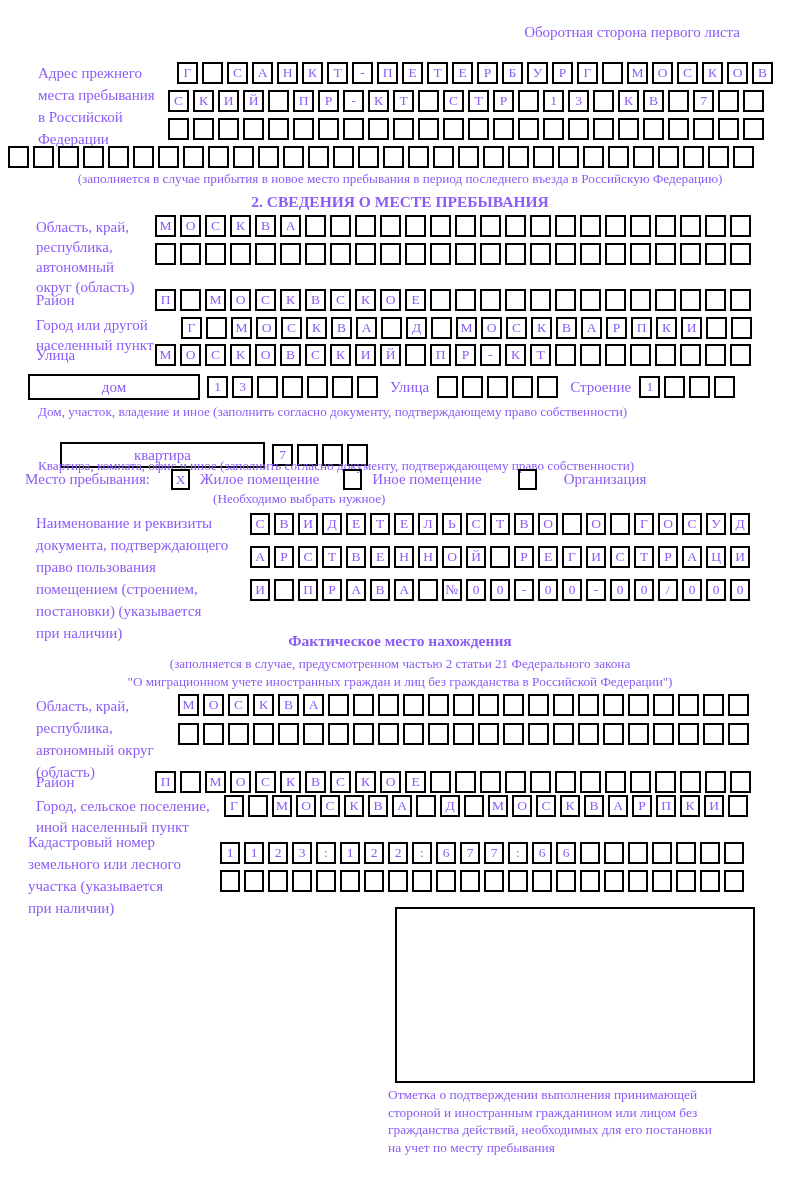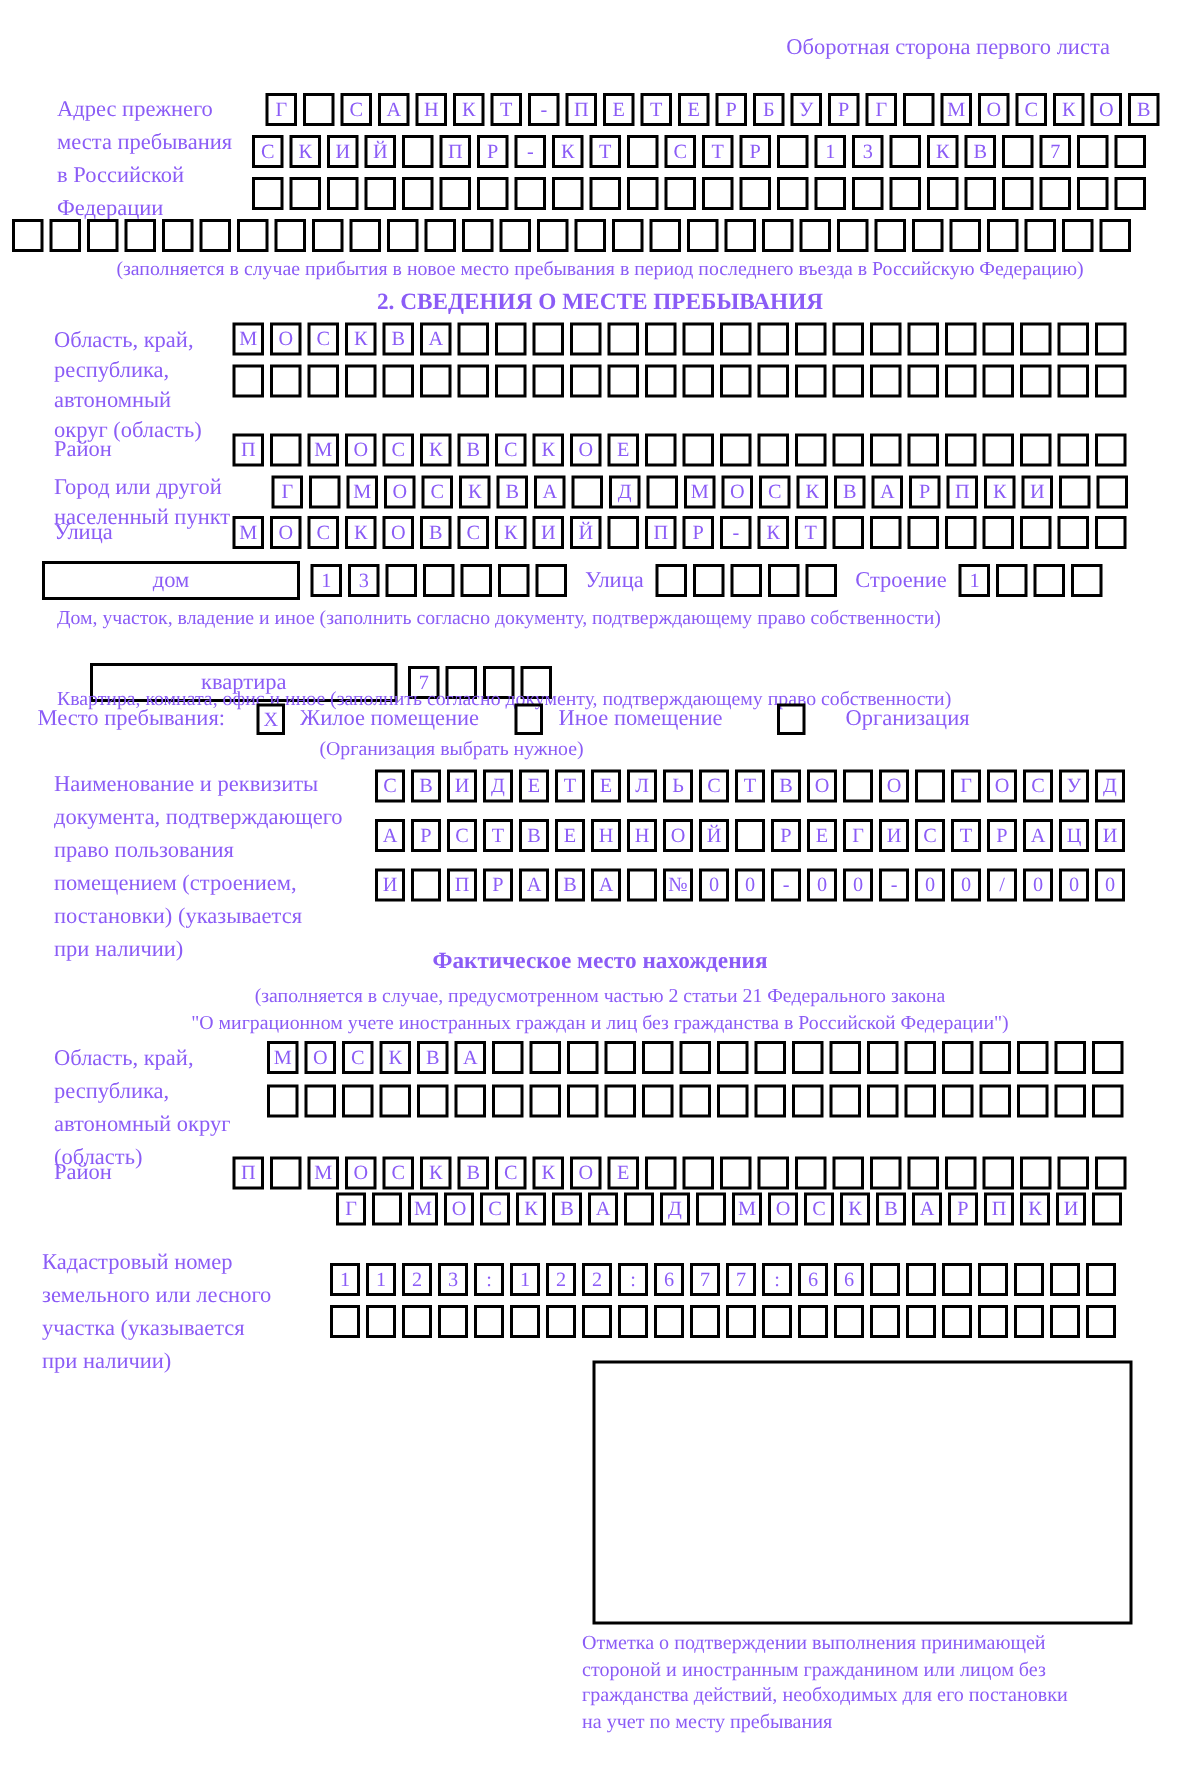--- a/index.html
+++ b/index.html
@@ -348,21 +348,21 @@
     <span class="lbl" style="margin-left:10px;">Жилое помещение</span>
     <span class="chk" style="margin-left:24px;">
       <span></span>
     </span>
     <span class="lbl" style="margin-left:10px;">Иное помещение</span>
     <span class="chk" style="margin-left:36px;">
       <span></span>
     </span>
     <span class="lbl" style="margin-left:27px;">Организация</span>
   </div>
-  <div class="abs note" style="left:213px;top:491px;">(Организация выбрать нужное)</div>
+  <div class="abs note" style="left:213px;top:491px;">(Необходимо выбрать нужное)</div>
 
   <div class="abs lines" style="left:36px;top:512px;line-height:22px;">
       <div>Наименование и реквизиты</div>
       <div>документа, подтверждающего</div>
       <div>право пользования</div>
       <div>помещением (строением,</div>
       <div>постановки) (указывается</div>
       <div>при наличии)</div>
     </div>
   <div class="abs cells tight" style="left:250px;top:513px;">
@@ -517,20 +517,24 @@
       <span class="cell"></span>
       <span class="cell"></span>
       <span class="cell"></span>
       <span class="cell"></span>
       <span class="cell"></span>
       <span class="cell"></span>
       <span class="cell"></span>
       <span class="cell"></span>
     </div>
 
+  <div class="abs lines" style="left:36px;top:796px;line-height:21px;">
+      <div>Город, сельское поселение,</div>
+      <div>иной населенный пункт</div>
+    </div>
   <div class="abs cells tight" style="left:224px;top:795px;">
       <span class="cell">Г</span>
       <span class="cell"></span>
       <span class="cell">М</span>
       <span class="cell">О</span>
       <span class="cell">С</span>
       <span class="cell">К</span>
       <span class="cell">В</span>
       <span class="cell">А</span>
       <span class="cell"></span>

